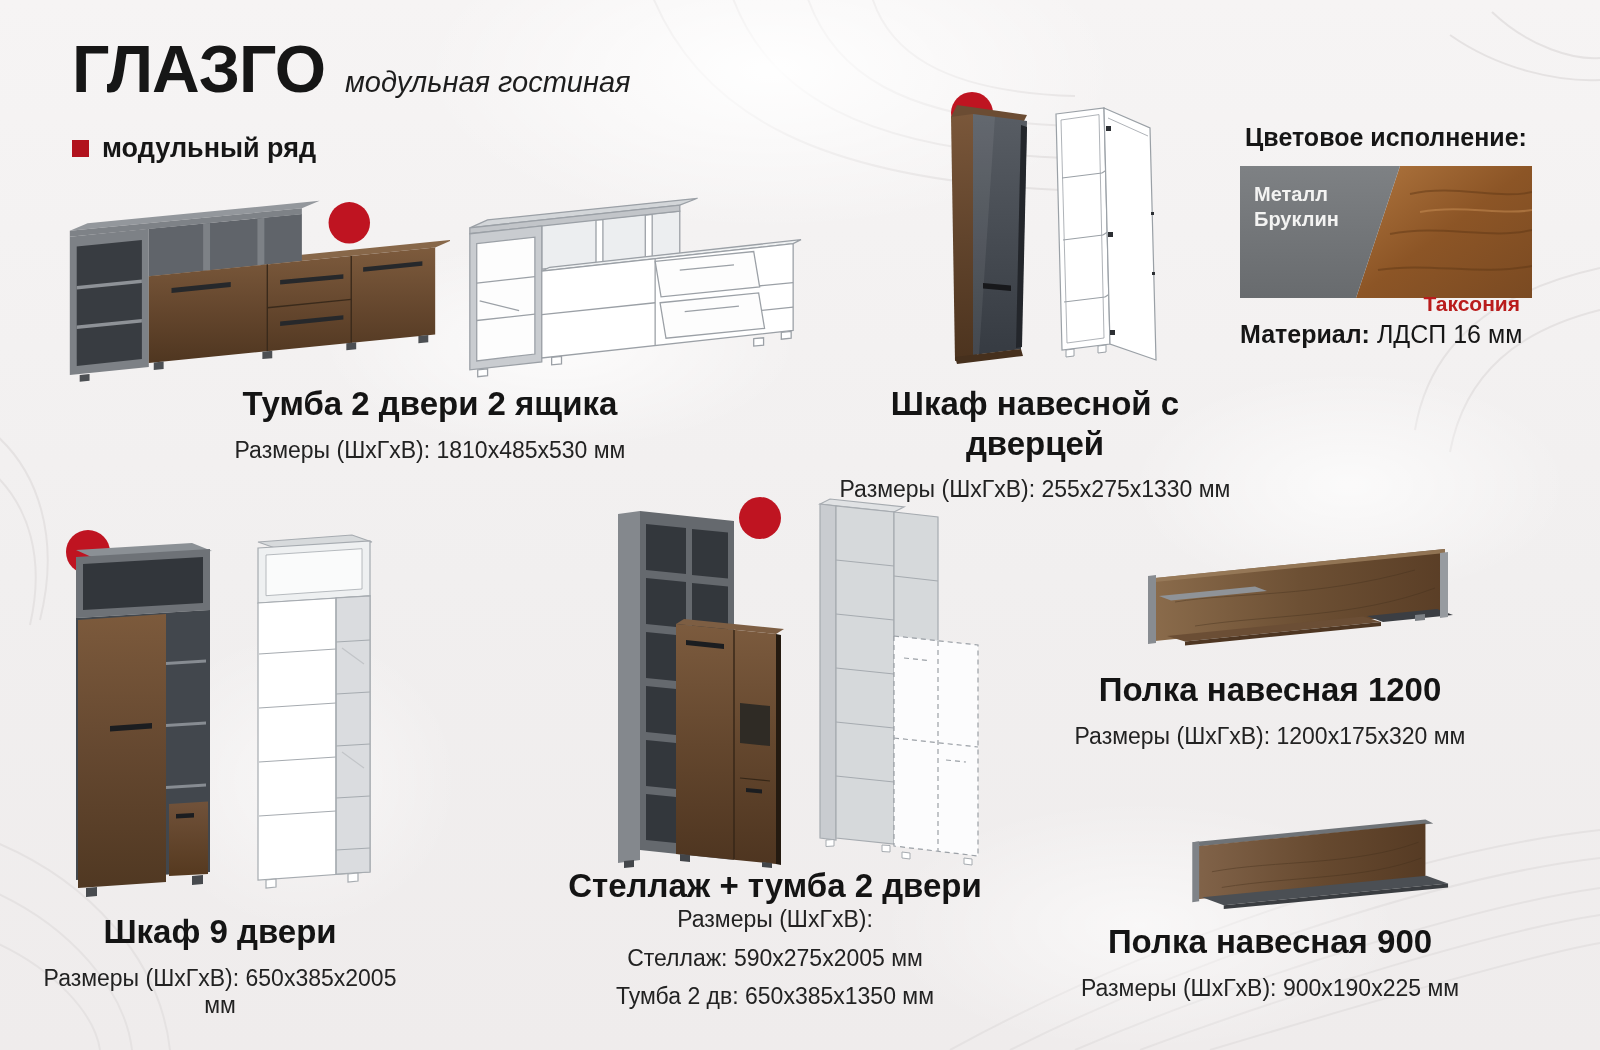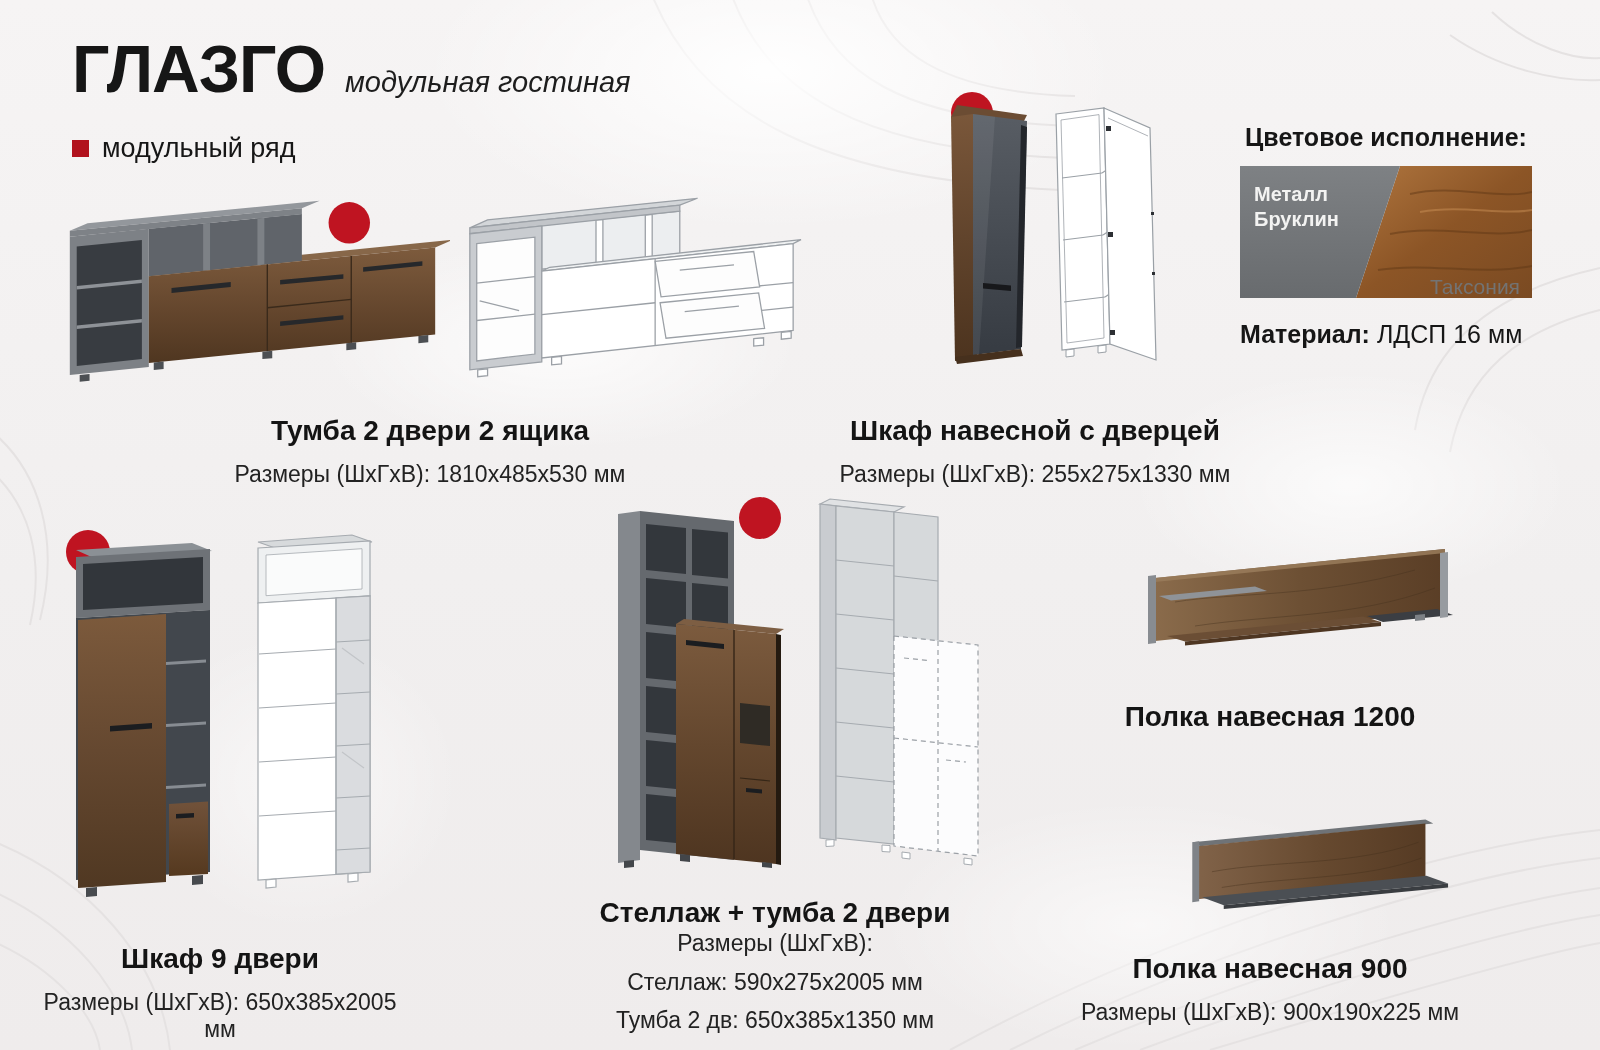--- a/index.html
+++ b/index.html
@@ -10,31 +10,31 @@
     color:#161616;
   }
   .abs{position:absolute;}
   .blob{position:absolute;border-radius:50%;pointer-events:none;}
   
   .brandrow{left:72px;top:36px;display:flex;align-items:baseline;gap:20px;}
   .brand{font-size:66px;font-weight:800;letter-spacing:-1px;line-height:1;}
   .subtitle{font-size:29px;font-weight:400;color:#1d1d1d;font-style:italic;}
   .seriesrow{left:72px;top:133px;display:flex;align-items:center;gap:13px;}
   .redsq{width:17px;height:17px;background:#b1121d;}
-  .series{font-size:27px;font-weight:400;}
+  .series{font-size:27px;font-weight:700;}
   
   .cp-head{left:1240px;top:123px;width:292px;text-align:center;font-size:25px;font-weight:800;}
   .swatch{left:1240px;top:166px;width:292px;height:160px;}
   .sw-left{position:absolute;left:14px;top:16px;width:120px;font-size:20px;font-weight:600;color:#f3f3f2;line-height:1.25;}
-  .sw-right{position:absolute;right:12px;bottom:27px;font-size:21px;font-weight:400;color:#737373;}
+  .sw-right{position:absolute;right:12px;bottom:10px;font-size:21px;font-weight:700;color:#b91c1c;}
   .material{left:1240px;top:308px;font-size:25px;margin-top:12px;}
   .material b{font-weight:800;}
   
   .cap{position:absolute;text-align:center;}
-  .cap .t{font-size:28px;font-weight:800;color:#141414;line-height:1.2;margin-top:30px;}
+  .cap .t{font-size:33px;font-weight:800;color:#141414;line-height:1.2;}
   .cap .s{font-size:23px;font-weight:400;color:#222;line-height:1.2;}
   svg{display:block;}
 </style>
 </head>
 <body>
 
 <svg class="abs" style="left:0;top:0" width="1600" height="1050" viewBox="0 0 1600 1050" fill="none">
   <g stroke="#e5e2e2" stroke-width="2">
     <path d="M650,-10 C700,120 830,180 1060,190"></path>
     <path d="M730,-10 C765,95 865,150 1065,158"></path>
@@ -399,18 +399,19 @@
 
 <div class="cap" style="left:565px;top:866px;width:420px;">
   <div class="t">Стеллаж + тумба 2 двери</div>
   <div class="s" style="margin-top:0;">Размеры (ШхГхВ):</div>
   <div class="s" style="margin-top:12px;">Стеллаж: 590х275х2005 мм</div>
   <div class="s" style="margin-top:10px;">Тумба 2 дв: 650х385х1350 мм</div>
 </div>
 
 <div class="cap" style="left:1055px;top:670px;width:430px;">
   <div class="t">Полка навесная 1200</div>
+  <div class="s" style="margin-top:13px;">Размеры (ШхГхВ): 1200х175х320 мм</div>
 </div>
 
 <div class="cap" style="left:1055px;top:922px;width:430px;">
   <div class="t">Полка навесная 900</div>
   <div class="s" style="margin-top:13px;">Размеры (ШхГхВ): 900х190х225 мм</div>
 </div>
 
 </body></html>

